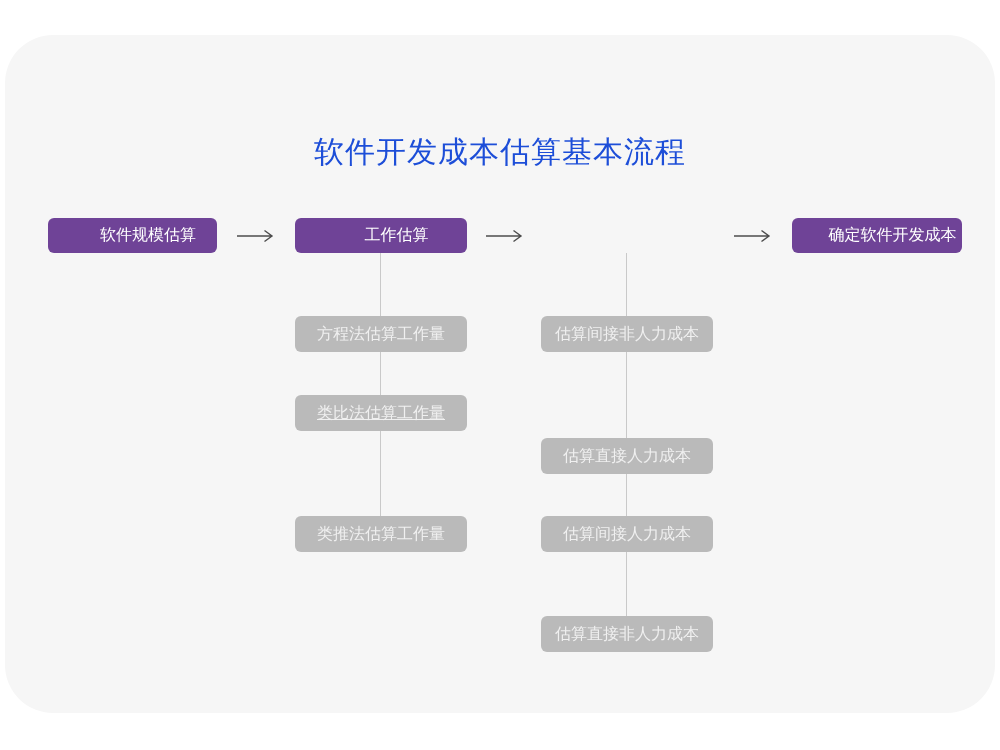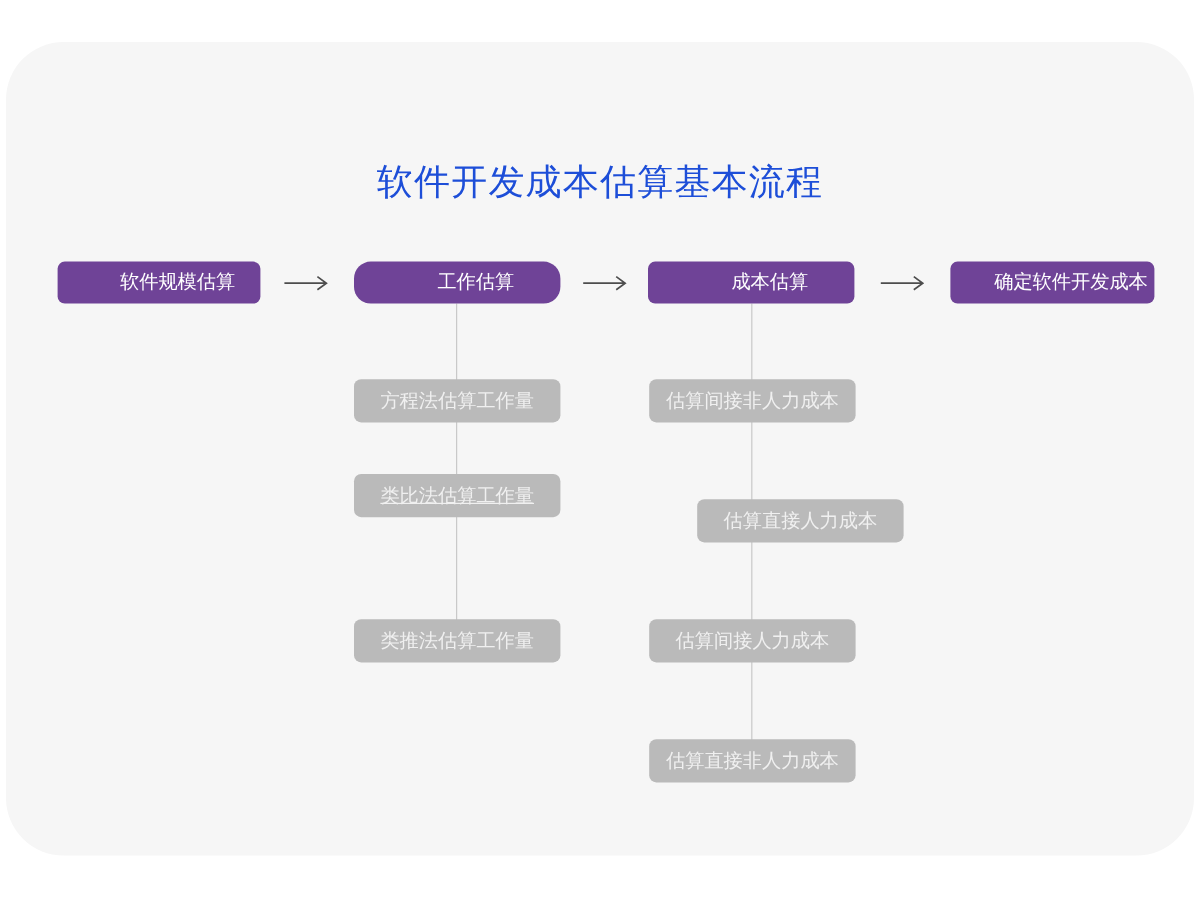--- a/index.html
+++ b/index.html
@@ -56,54 +56,53 @@
     z-index: 2;
   }
   .vline {
     position: absolute;
     width: 1px;
     background: #c9c9c9;
     z-index: 1;
   }
   
   .step-0 { left: 43px;  width: 169px; }
-  .step-1 { left: 290px; width: 172px; border-radius: 14px; }
+  .step-1 { left: 290px; width: 172px; }
   .step-2 { left: 535px; width: 172px; }
   .step-3 { left: 787px; width: 170px; }
   .arrow-0 { left: 231px; }
   .arrow-1 { left: 480px; }
   .arrow-2 { left: 728px; }
   
   .col2 { left: 290px; width: 172px; }
   .col2.row-0 { top: 281px; }
   .col2.row-1 { top: 360px; text-decoration: underline; }
   .col2.row-2 { top: 481px; }
   .vline-col2 { left: 375px; top: 218px; height: 281px; }
   
   .col3 { left: 536px; width: 172px; }
   .col3.row-0 { top: 281px; }
-  .col3.row-1 { top: 381px; margin-left: 40px; }
+  .col3.row-1 { top: 403px; }
   .col3.row-2 { top: 481px; }
   .col3.row-3 { top: 581px; }
   .vline-col3 { left: 621px; top: 218px; height: 381px; }
 </style>
 </head>
 <body>
 
 <div class="stage">
   <div class="card">
 
     <div class="title">软件开发成本估算基本流程</div>
 
     <div class="vline vline-col2"></div>
     <div class="vline vline-col3"></div>
 
     <div class="node main step-0">软件规模估算</div>
     <div class="node main step-1">工作估算</div>
-    <div class="node main step-2">成本估算</div>
     <div class="node main step-3">确定软件开发成本</div>
 
     <svg class="arrow arrow-0" viewBox="0 0 38 14">
       <path d="M1 7 H36 M28.5 1.5 L36 7 L28.5 12.5" fill="none" stroke="#4d4d4d" stroke-width="1.4"></path>
     </svg>
     <svg class="arrow arrow-1" viewBox="0 0 38 14">
       <path d="M1 7 H36 M28.5 1.5 L36 7 L28.5 12.5" fill="none" stroke="#4d4d4d" stroke-width="1.4"></path>
     </svg>
     <svg class="arrow arrow-2" viewBox="0 0 38 14">
       <path d="M1 7 H36 M28.5 1.5 L36 7 L28.5 12.5" fill="none" stroke="#4d4d4d" stroke-width="1.4"></path>

